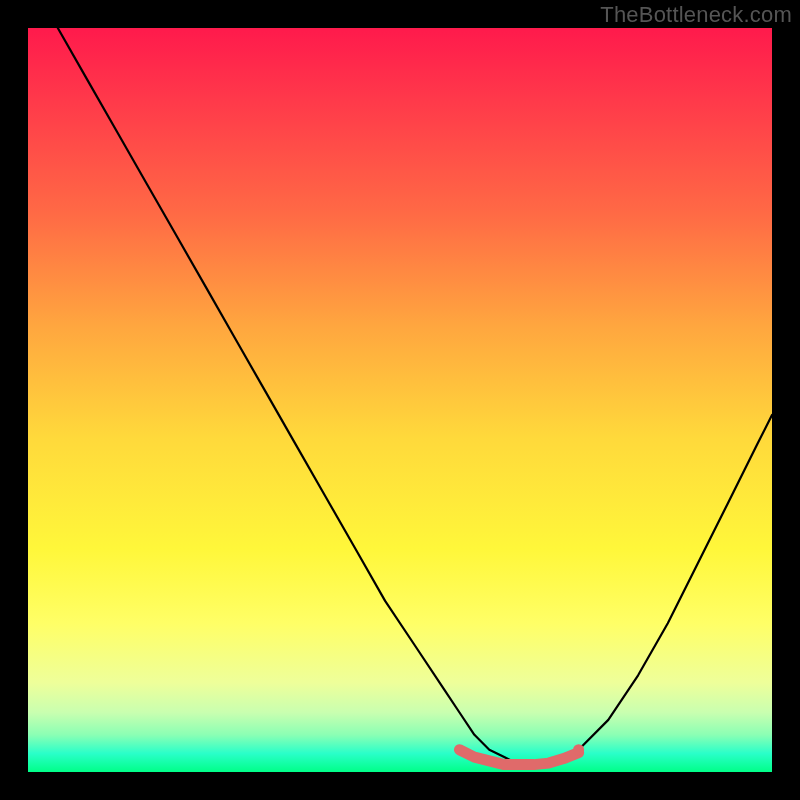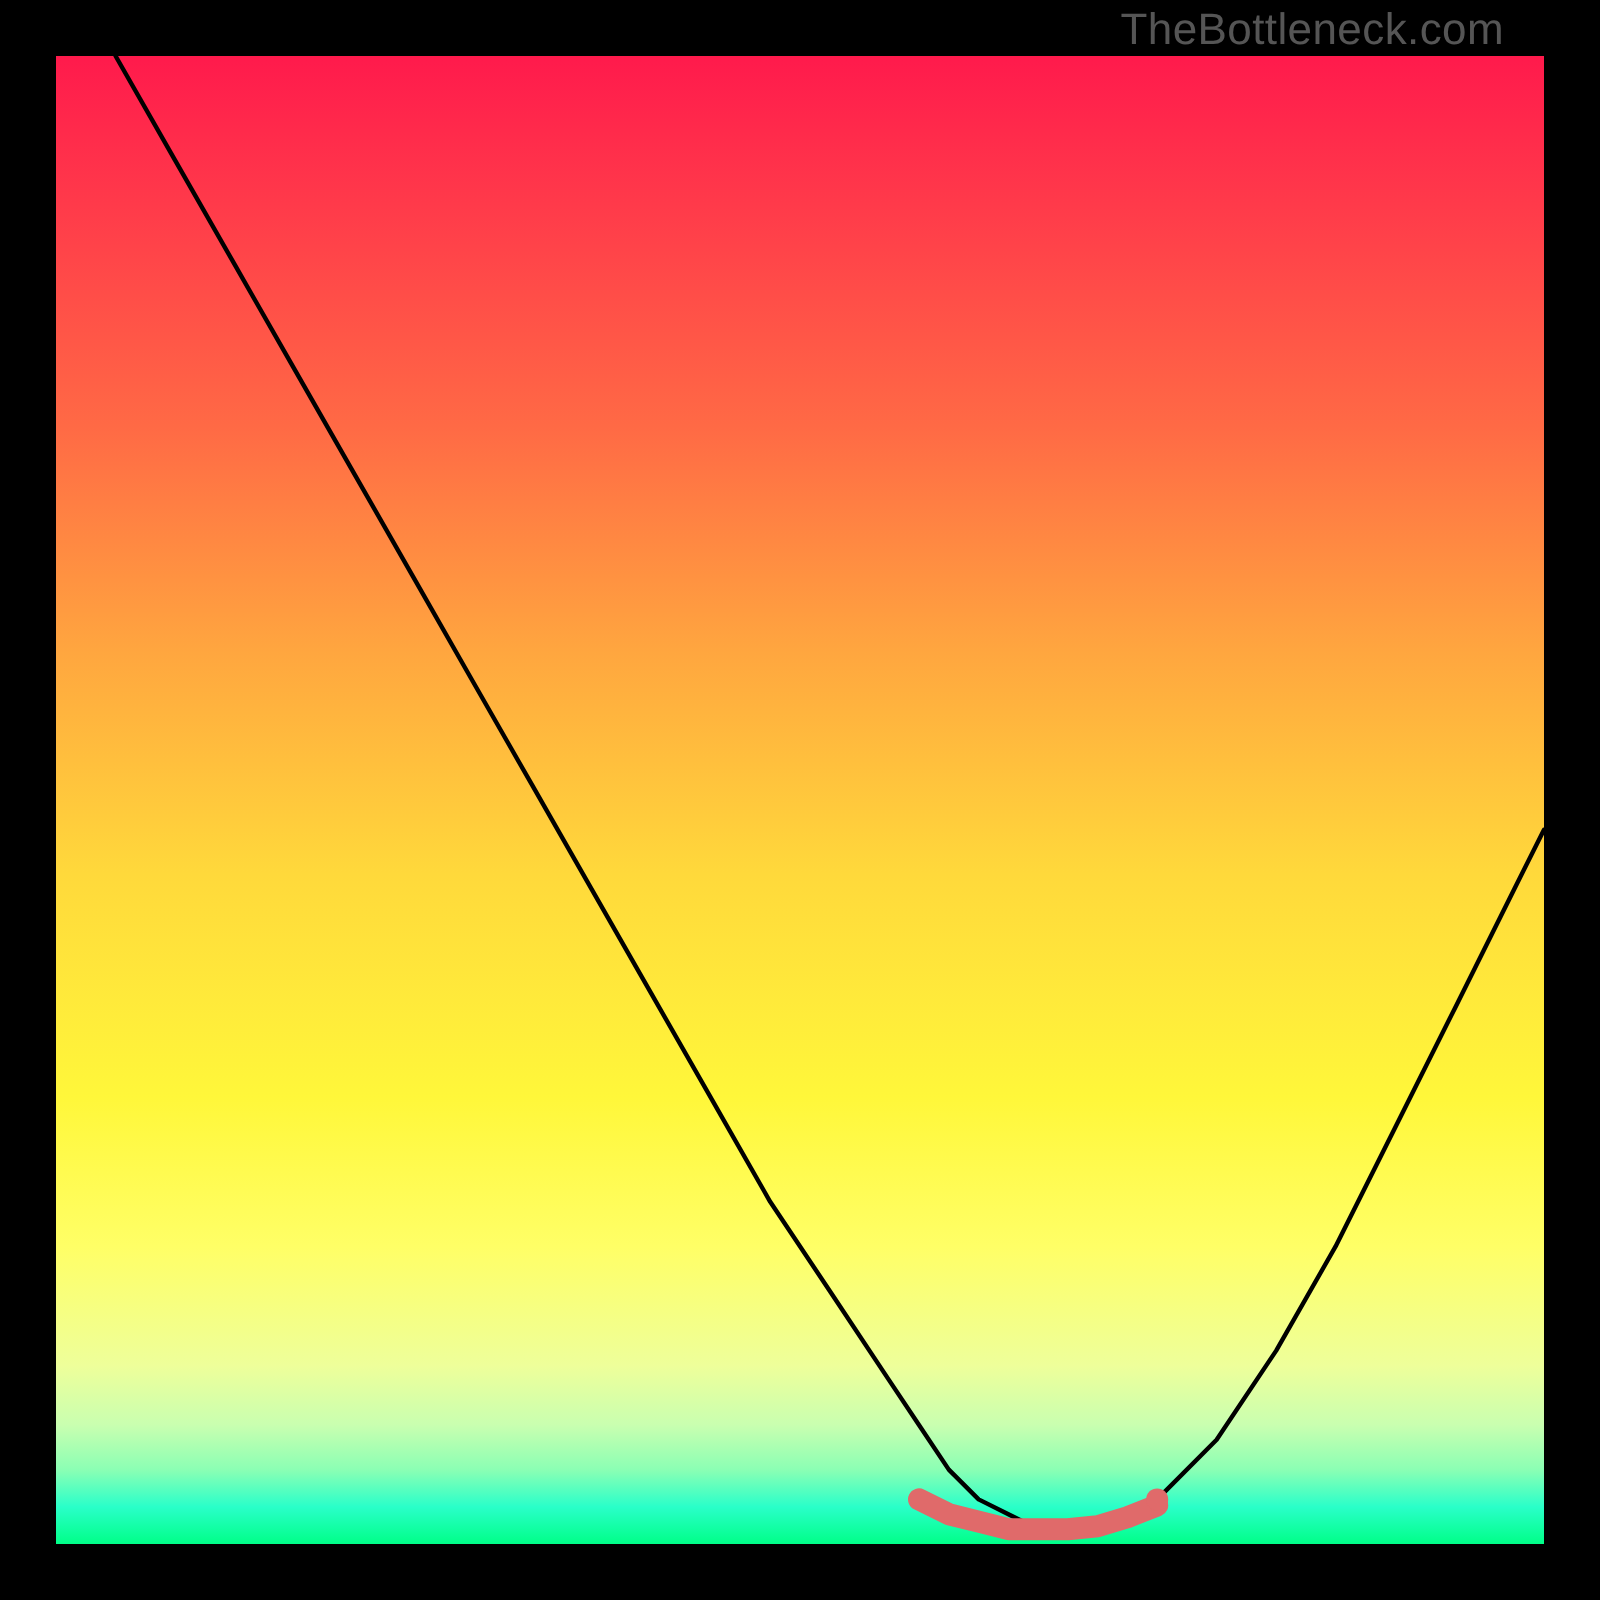--- a/index.html
+++ b/index.html
@@ -11,20 +11,21 @@
     overflow: hidden;
     font-family: Arial, Helvetica, sans-serif;
   }
   .frame {
     position: absolute;
     left: 0;
     top: 0;
     width: 760px;
     height: 800px;
     background: #000;
+    padding-left: 40px;
   }
   .watermark {
     position: absolute;
     top: 2px;
     right: 8px;
     color: #555;
     font-size: 22px;
     letter-spacing: 0.2px;
     user-select: none;
   }

